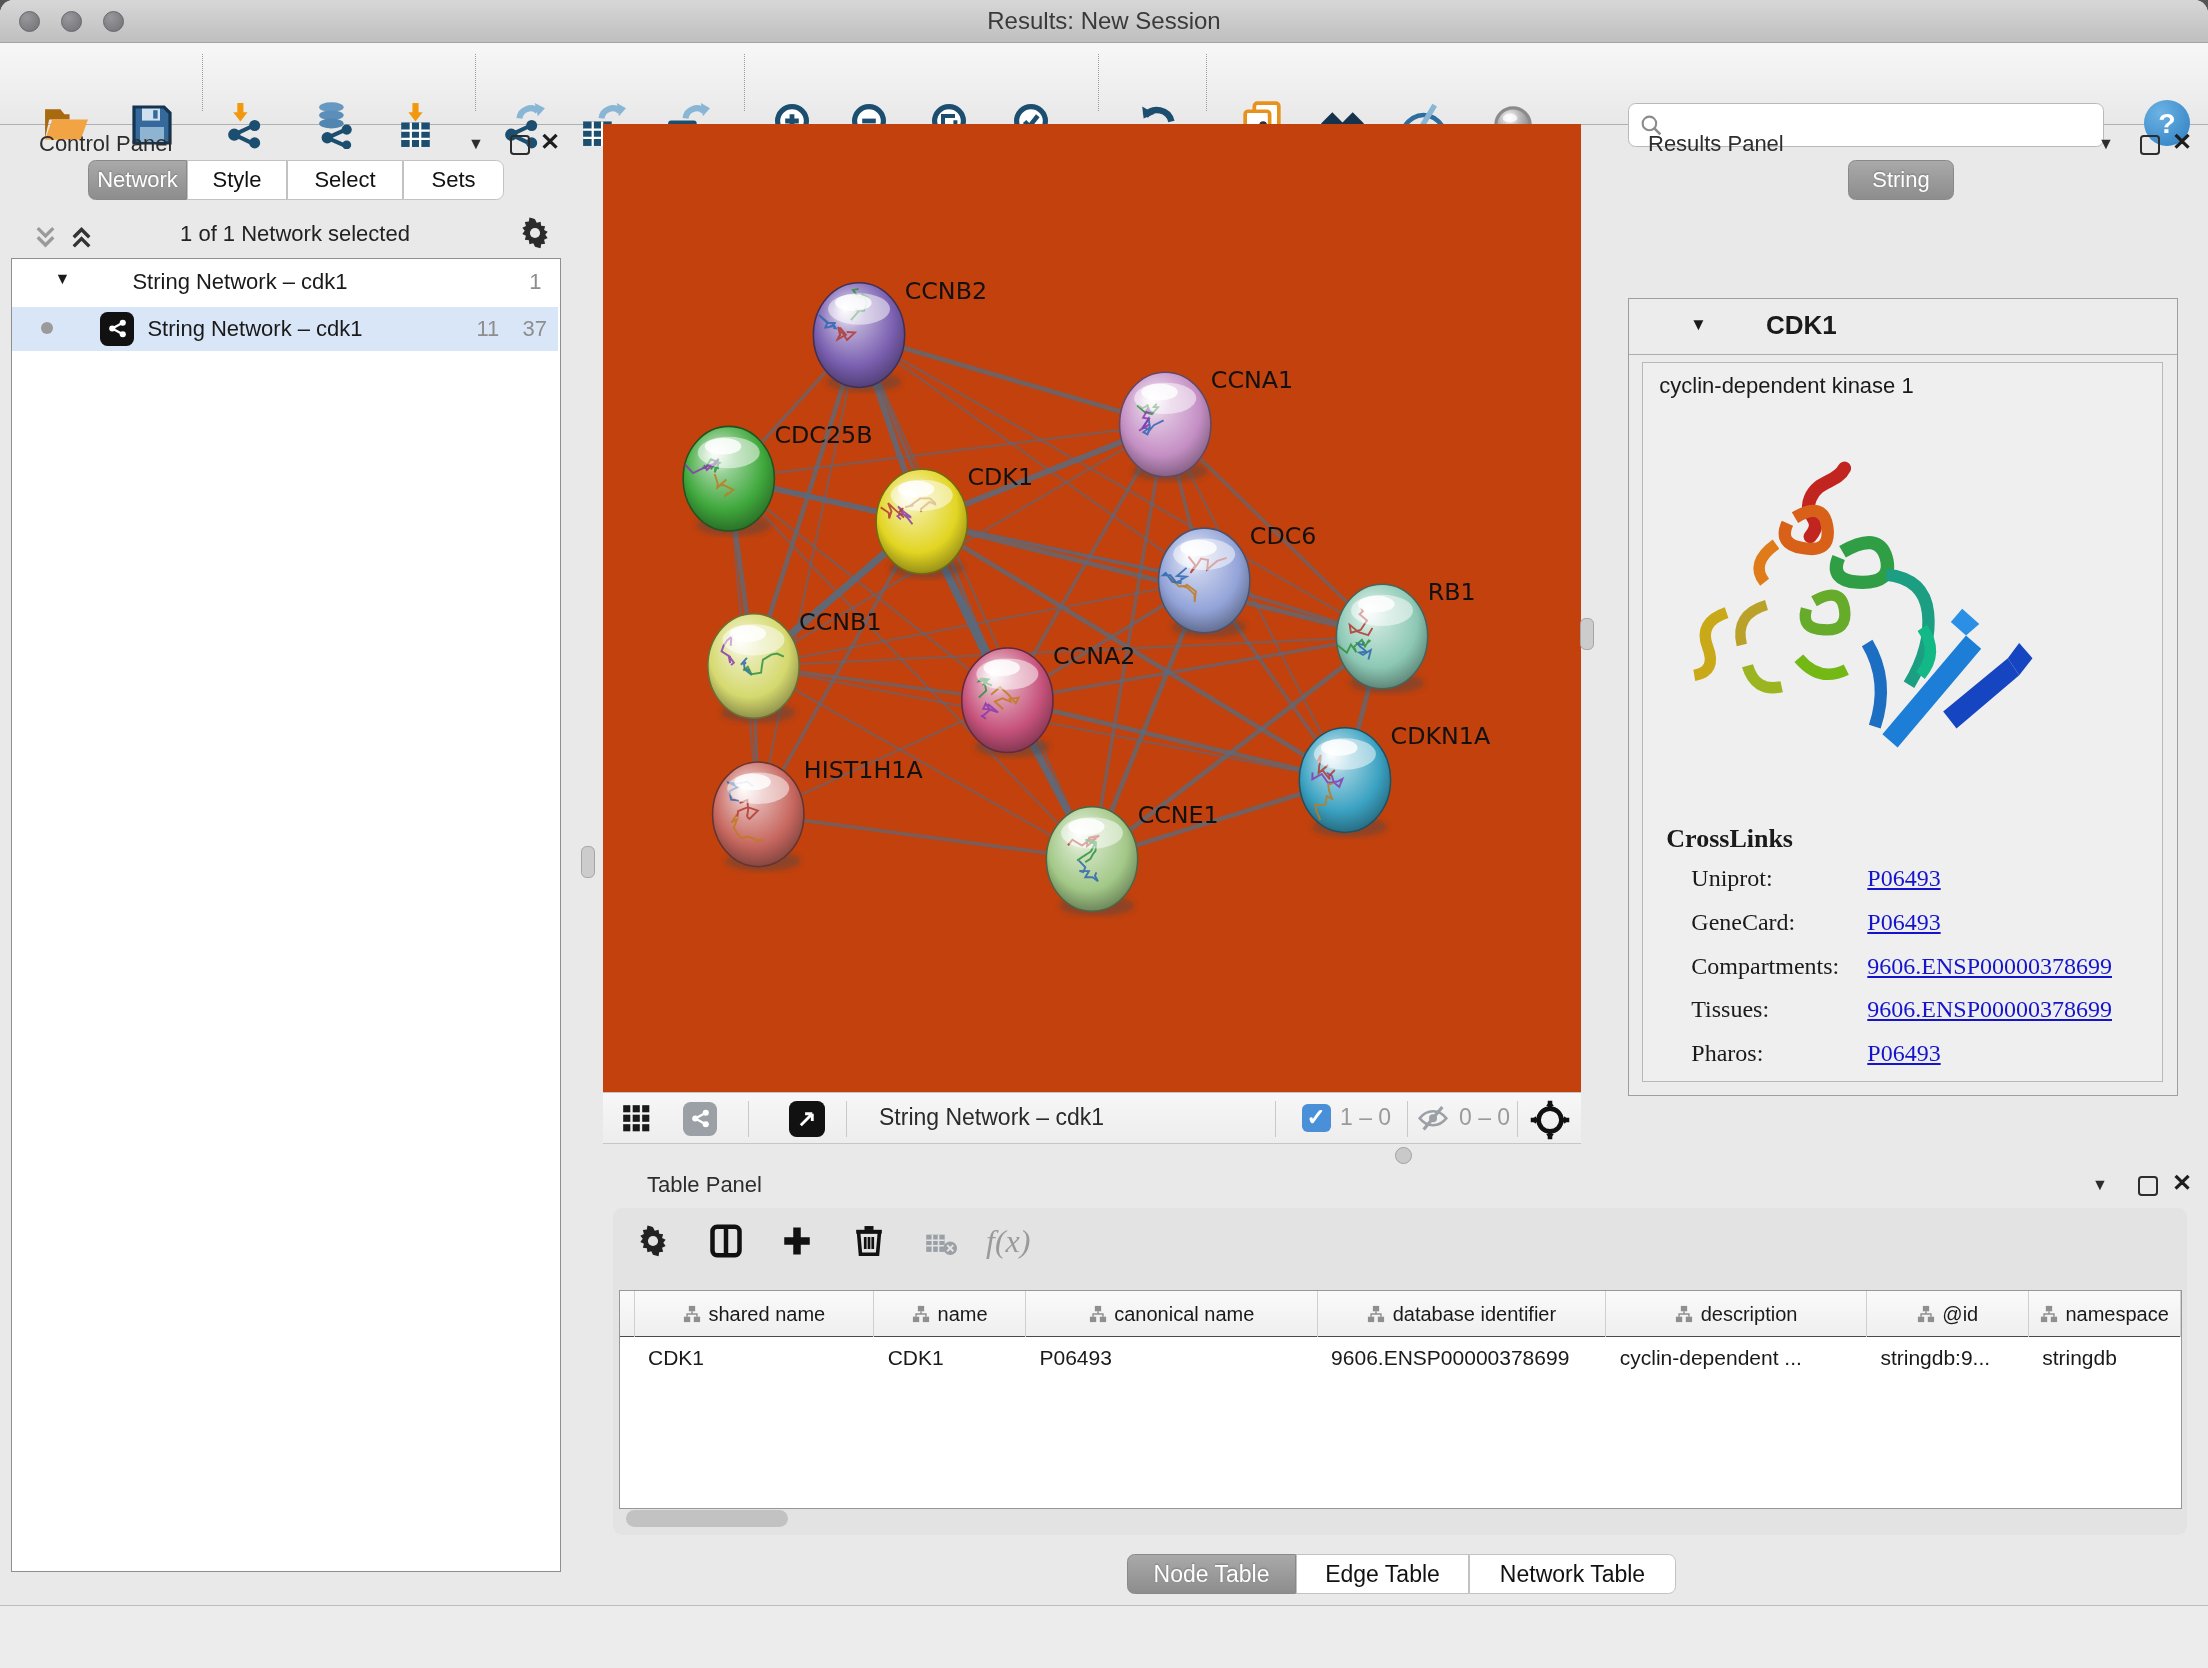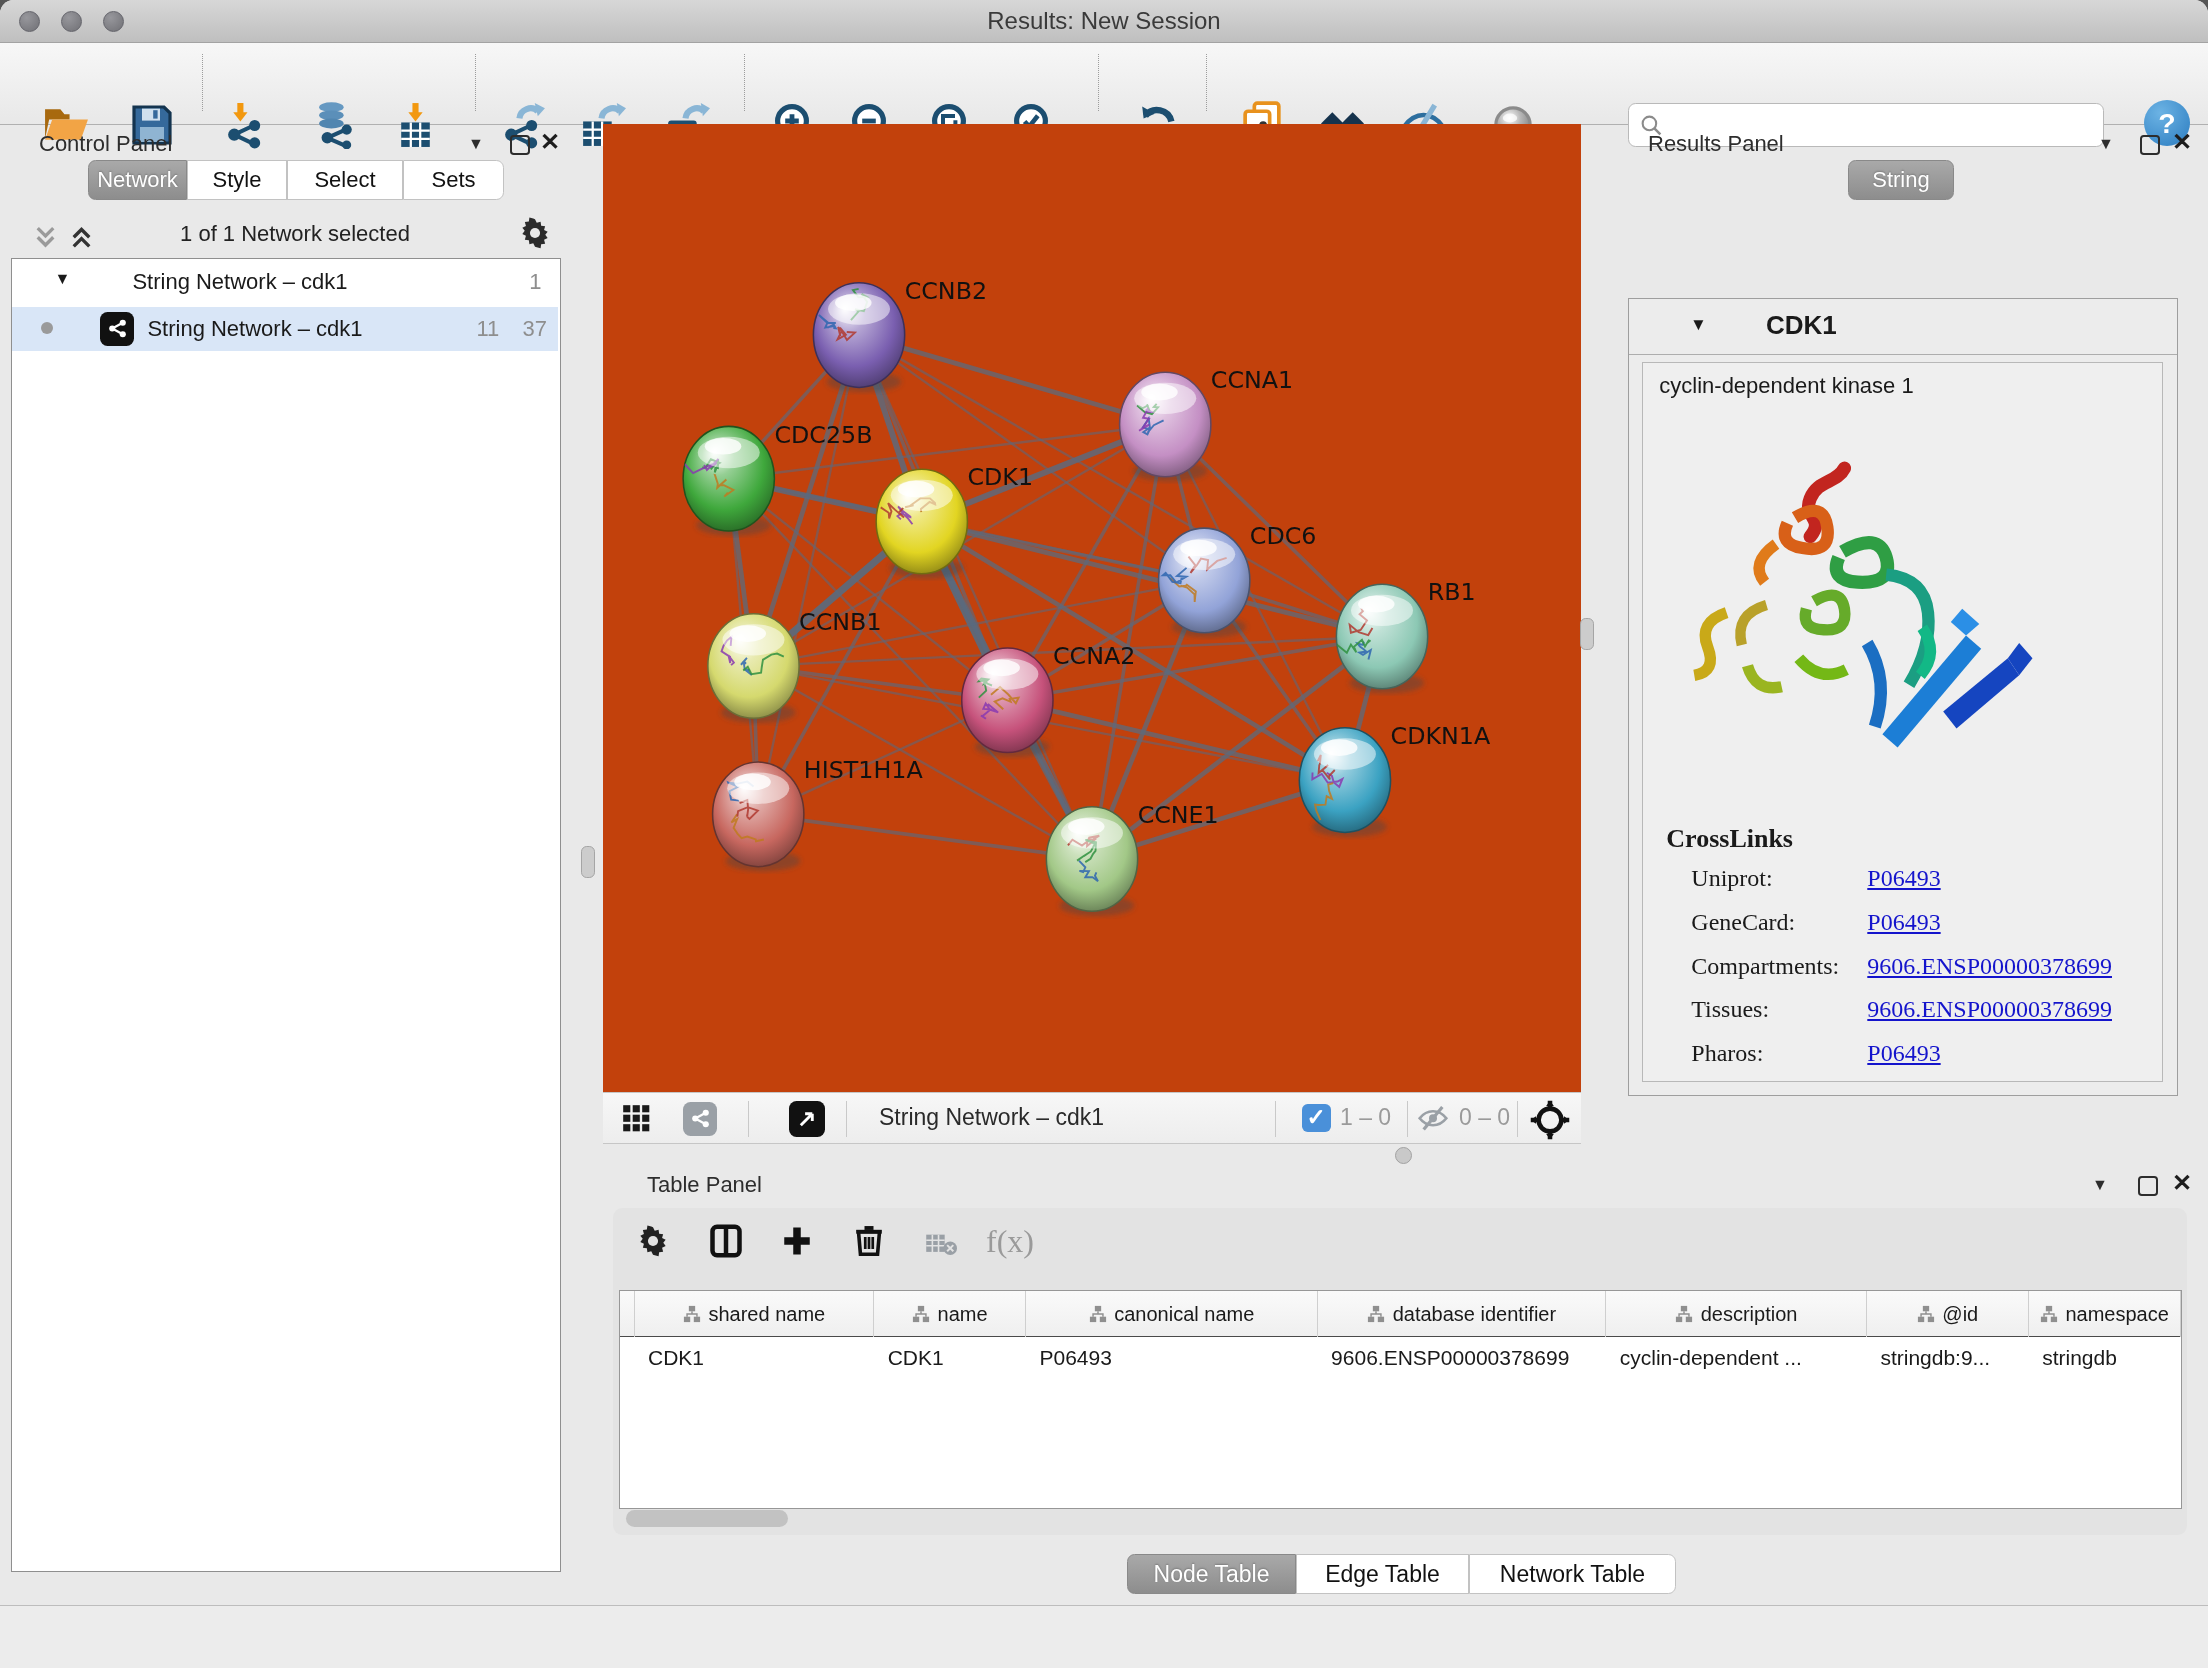--- a/index.html
+++ b/index.html
@@ -728,21 +728,21 @@
       </svg>
     </div>
     <div class="abs" style="left:312px;top:23px">
       <svg width="32" height="27" viewBox="0 0 26 20" fill="#9aa0a6">
         <rect x="1" y="2" width="15" height="14"></rect>
           <path d="M1 6.5h15M1 11h15M6 2v14M11 2v14" stroke="#e3e3e3" stroke-width="1.3"></path>
         <circle cx="20.5" cy="13" r="5.5"></circle>
           <path d="M18 10.5l5 5M23 10.5l-5 5" stroke="#e3e3e3" stroke-width="1.6"></path>
       </svg>
     </div>
-    <div class="abs serif" style="left:373px;top:15px;font-size:32px;color:#9a9a9a">f(x)</div>
+    <div class="abs serif" style="left:373px;top:15px;font-size:32px;font-style:italic;color:#9a9a9a">f(x)</div>
 
     <div class="abs ttable">
       <div class="thead" id="tbl-head">
           <div class="thcell" style="width:15px"></div>
           <div class="thcell" style="width:240px">
             <svg width="18" height="18" viewBox="0 0 20 20">
               <rect x="6.5" y="1" width="7" height="6" fill="#8f8f8f"></rect>
               <path d="M10 7v3M4.5 13v-3h11v3" stroke="#8f8f8f" stroke-width="1.6" fill="none"></path>
               <rect x="1" y="13" width="7" height="6" fill="#8f8f8f"></rect>
               <rect x="12" y="13" width="7" height="6" fill="#8f8f8f"></rect>

